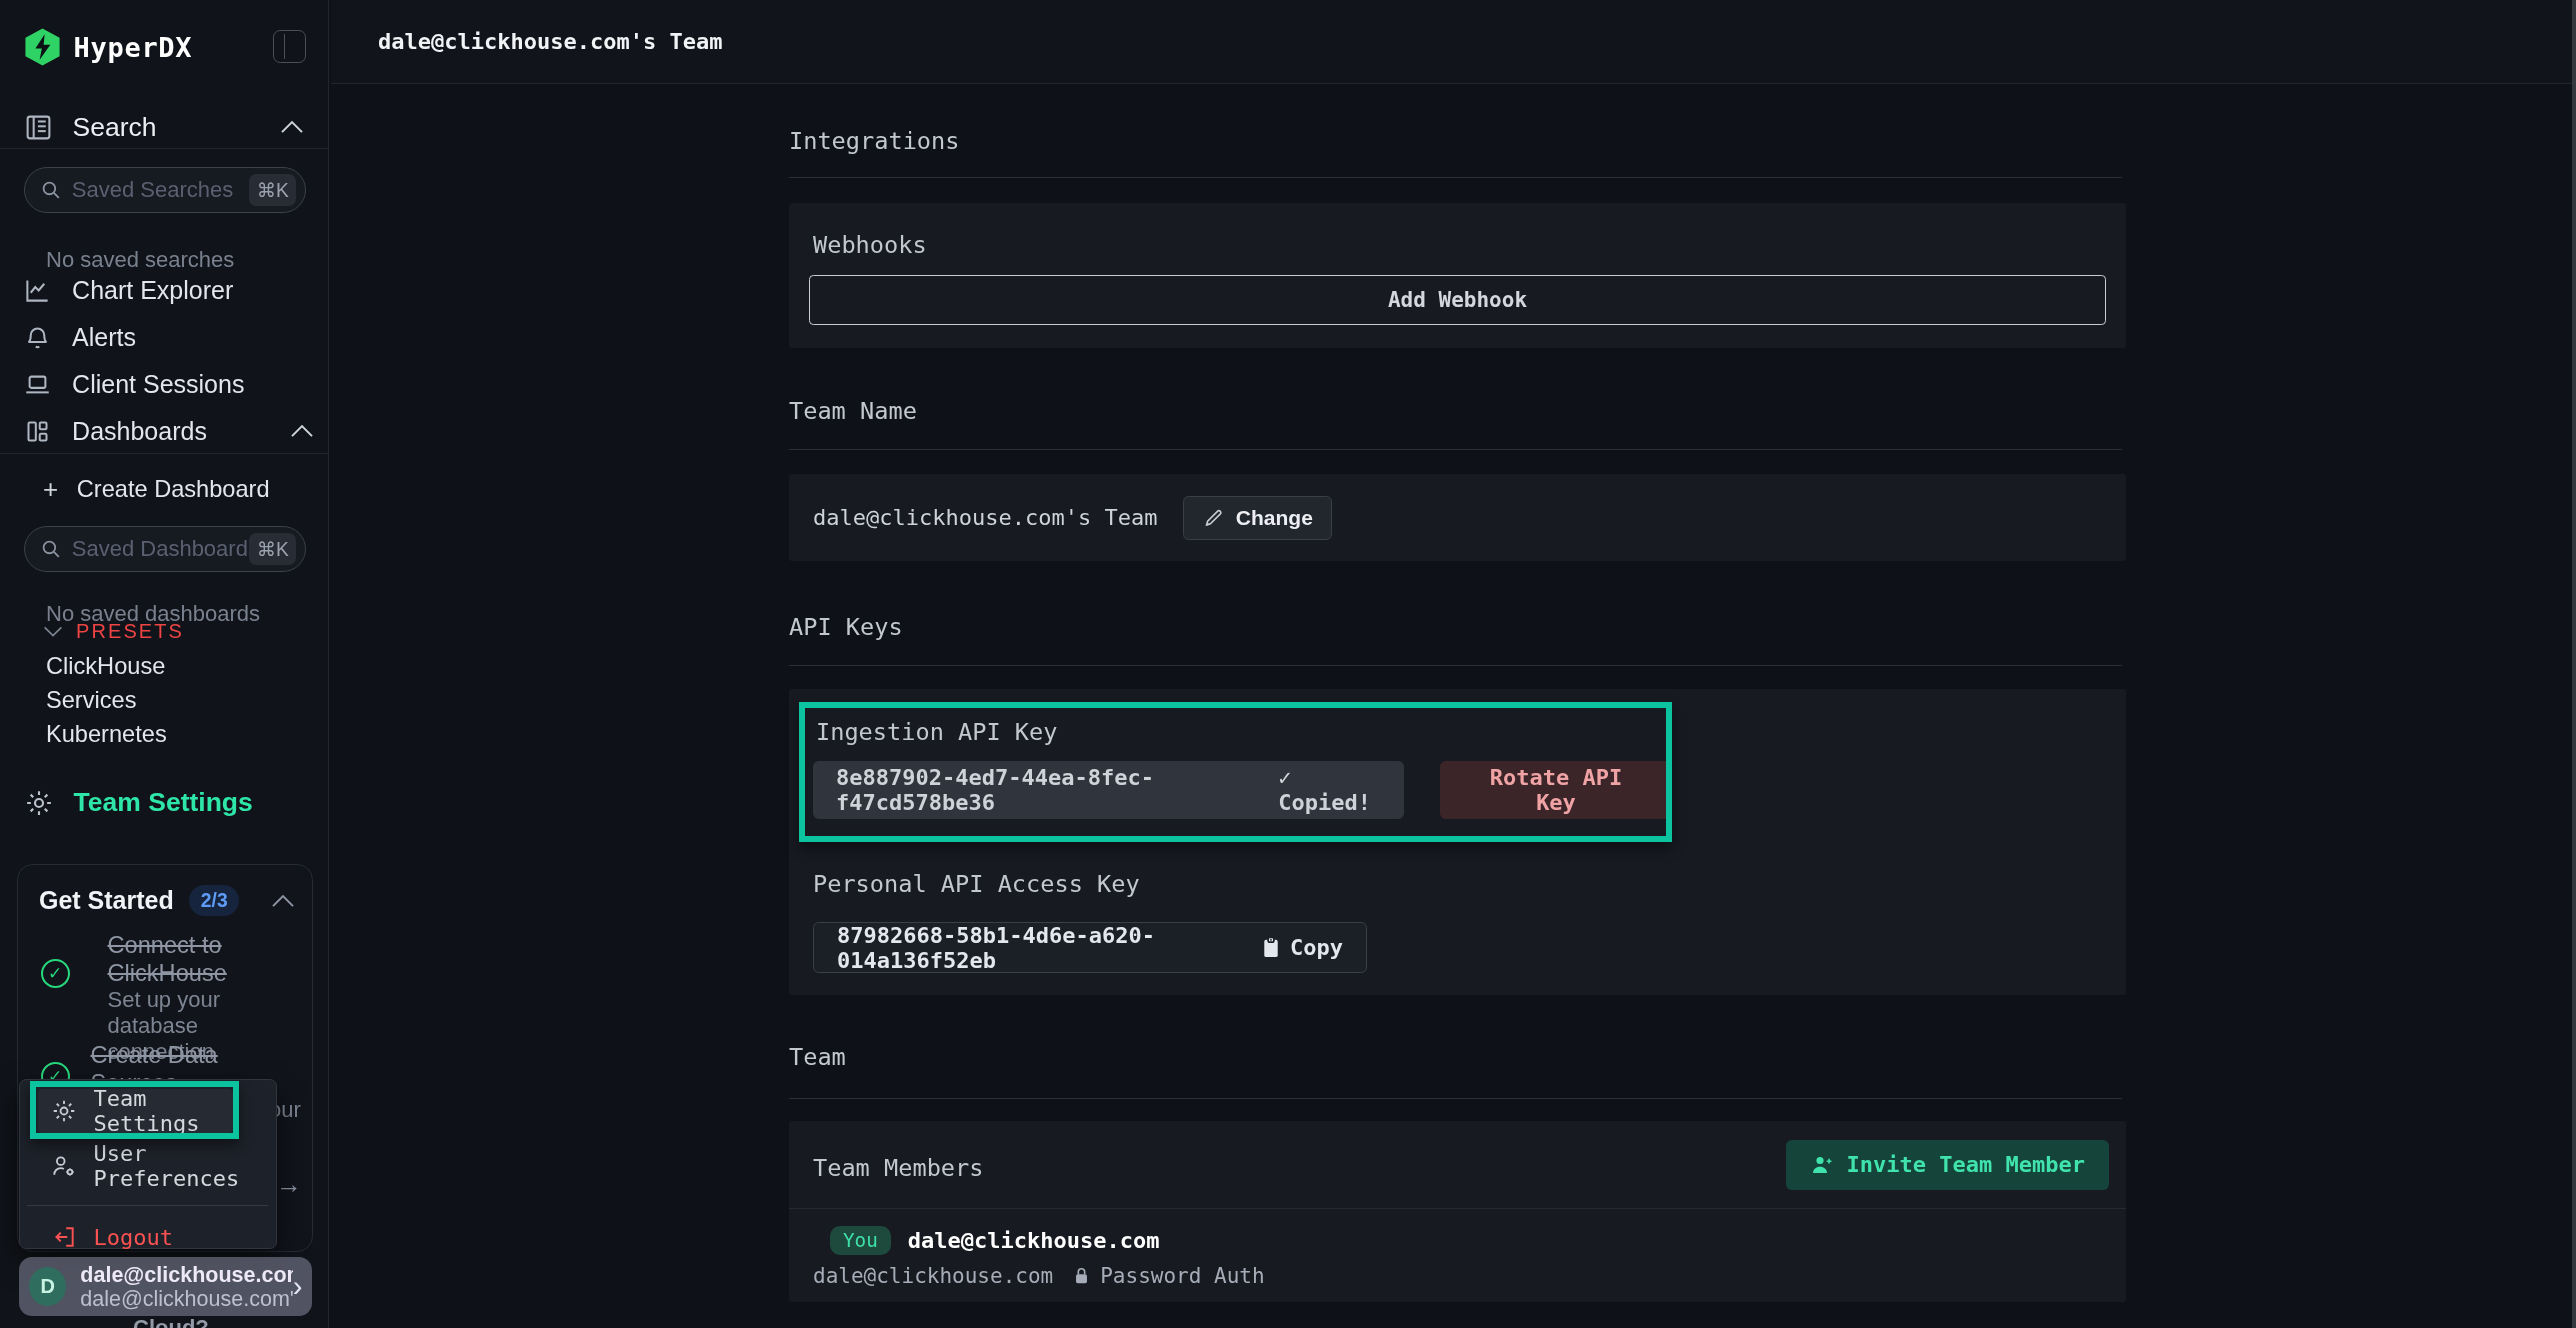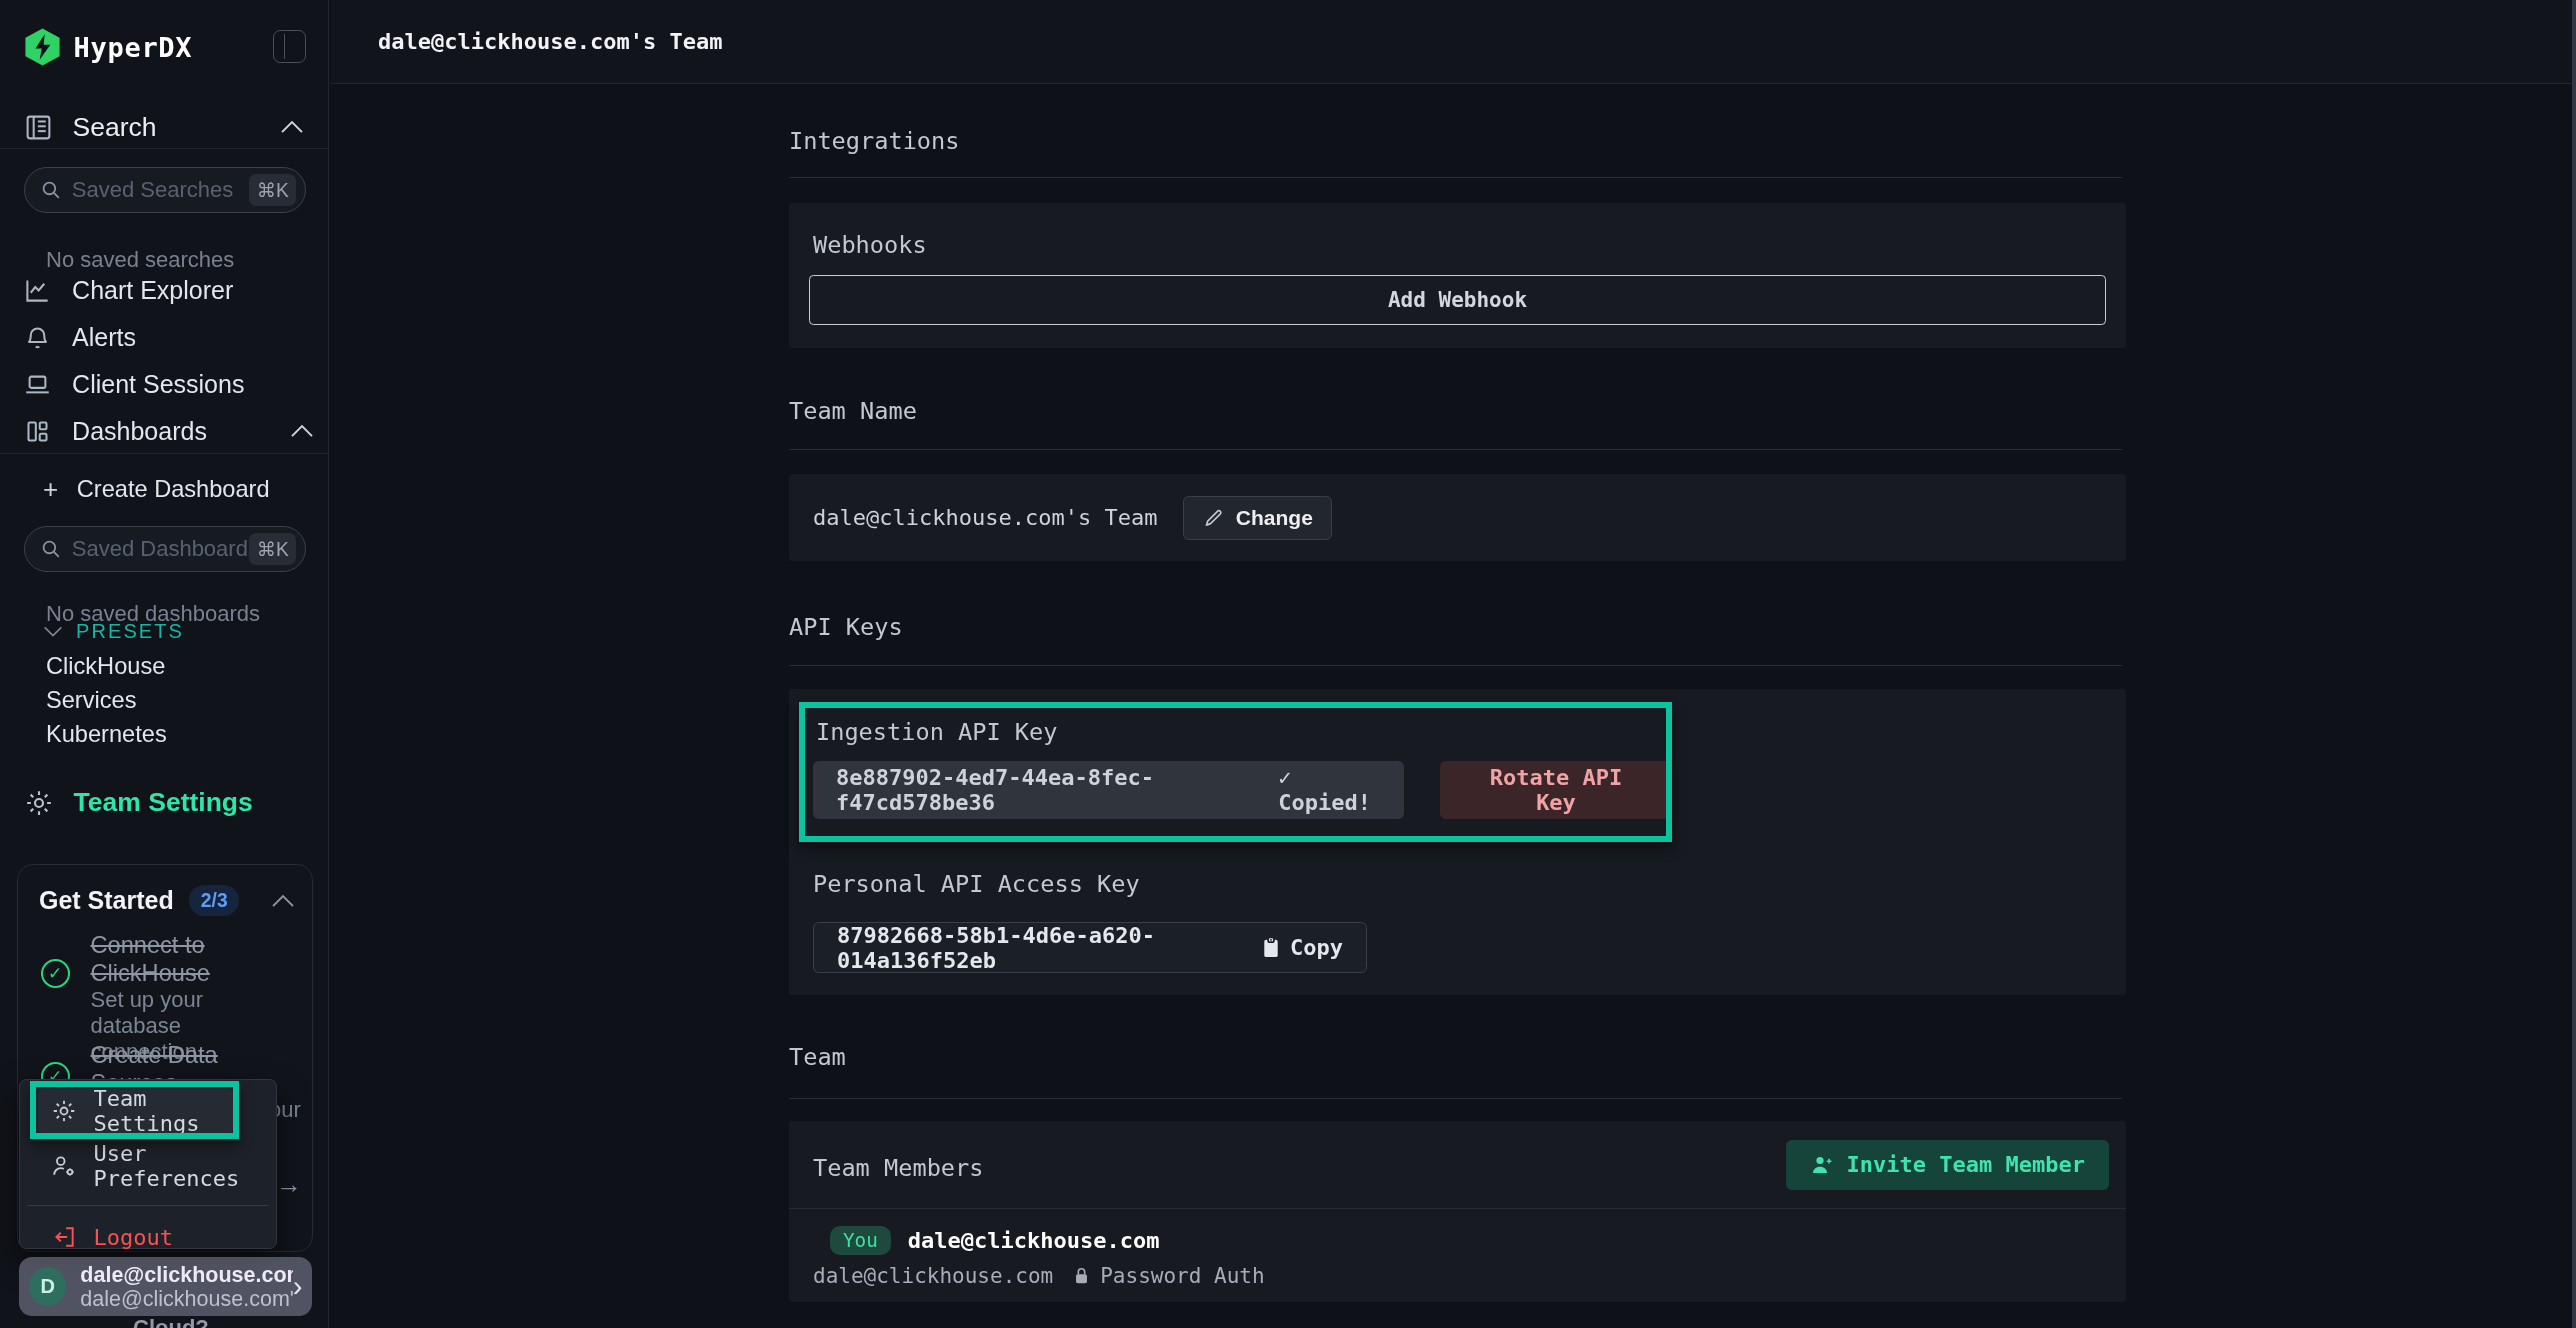--- a/index.html
+++ b/index.html
@@ -32,21 +32,21 @@
   .pill-input input { flex:1; background:transparent; border:none; outline:none; font-family:"Liberation Sans",sans-serif; font-size:22px; color:#cfd3da; margin-left:10px; min-width:0; }
   .pill-input input::placeholder { color:#596070; }
   .kbd { background:#272c35; color:#9aa2ae; border-radius:7.2px; font-size:19.3px; padding:4.3px 7.2px; font-family:"Liberation Sans",sans-serif; }
 
   .muted-note { position:absolute; left:46px; font-size:22px; color:#79818f;margin-top:16px; }
   .nav-item { position:absolute; left:23.6px; right:14.3px; height:40px; display:flex; align-items:center; }
   .nav-item .label { font-size:25px; color:#e3e6eb; margin-left:21.5px; flex:1; }
   .icon { flex:none; display:inline-flex; align-items:center; justify-content:center; }
 
   .presets-head { position:absolute; left:43px; display:flex; align-items:center; }
-  .presets-head .label { font-size:20px; letter-spacing:2.1px; color:#14b8a6; margin-left:13px; }
+  .presets-head .label { font-size:20px; letter-spacing:2.1px; color:#ef4444; margin-left:13px; }
   .preset-item { position:absolute; left:46px; font-size:23.6px; color:#e3e6eb; }
 
   .team-settings-link { position:absolute; left:23.6px; display:flex; align-items:center; color:#2ee6a8; }
   .team-settings-link .label { font-size:26.5px; font-weight:bold; margin-left:20px; color:#2ee6a8; }
 
   
   #get-started { position:absolute; left:16.5px; top:864px; width:296px; height:388px; border:1.4px solid #262b34; border-radius:15.7px; background:#11141b; }
   .gs-head { position:absolute; left:21.5px; right:17px; top:20px; height:31.5px; display:flex; align-items:center; }
   .gs-title { font-size:25px; font-weight:bold; color:#f2f3f6; }
   .gs-badge { margin-left:15.7px; background:#16243e; color:#5f9cf6; font-weight:bold; font-size:19.3px; border-radius:15.7px; padding:4.3px 11.4px; }
@@ -242,21 +242,21 @@
       <div class="gs-head">
         <span class="gs-title">Get Started</span>
         <span class="gs-badge">2/3</span>
         <span class="icon" style="margin-left:auto;">
           <svg width="24" height="14.3" viewBox="0 0 24 14" fill="none" stroke="#8d95a3" stroke-width="2">
               <polyline points="2,12 12,2 22,12"></polyline>
             </svg>
         </span>
       </div>
       <span class="check-circle" style="left:23px; top:94px;">✓</span>
-      <div class="abs" style="left:73px; top:66px; width:208px;">
+      <div class="abs" style="left:90px; top:66px; width:208px;">
         <div class="gs-item-title">Connect to</div>
         <div class="gs-item-title">ClickHouse</div>
         <div class="gs-item-desc">Set up your database</div>
         <div class="gs-item-desc">connection</div>
       </div>
       <span class="check-circle" style="left:23px; top:197px;">✓</span>
       <div class="abs" style="left:73px; top:176px; width:215px;">
         <div class="gs-item-title">Create Data Sources</div>
         <div class="gs-item-desc">Configure where your</div>
       </div>

